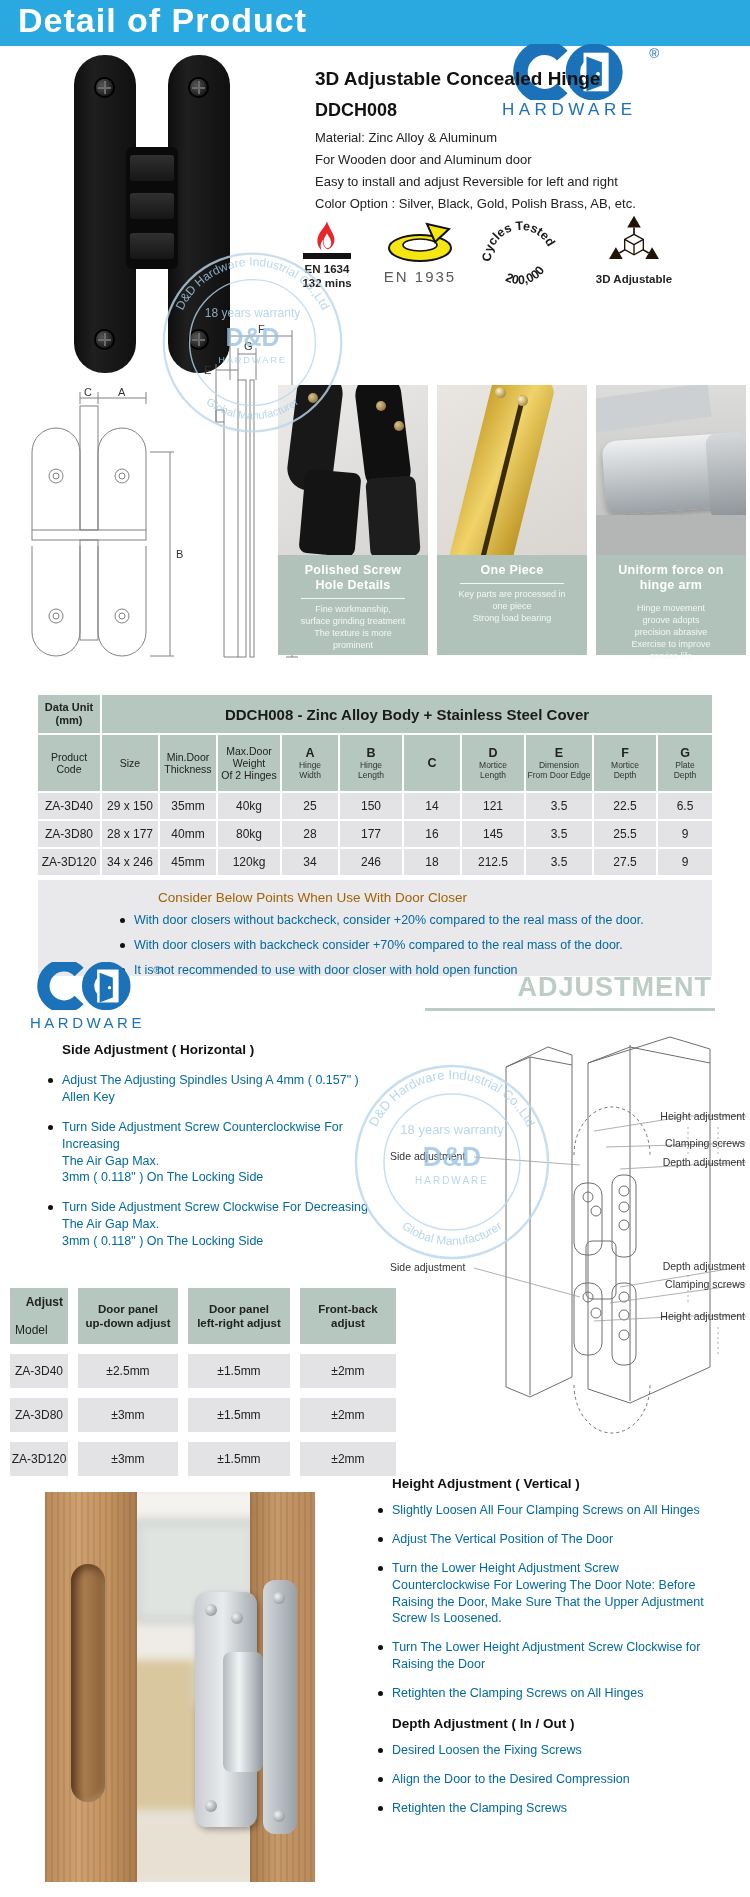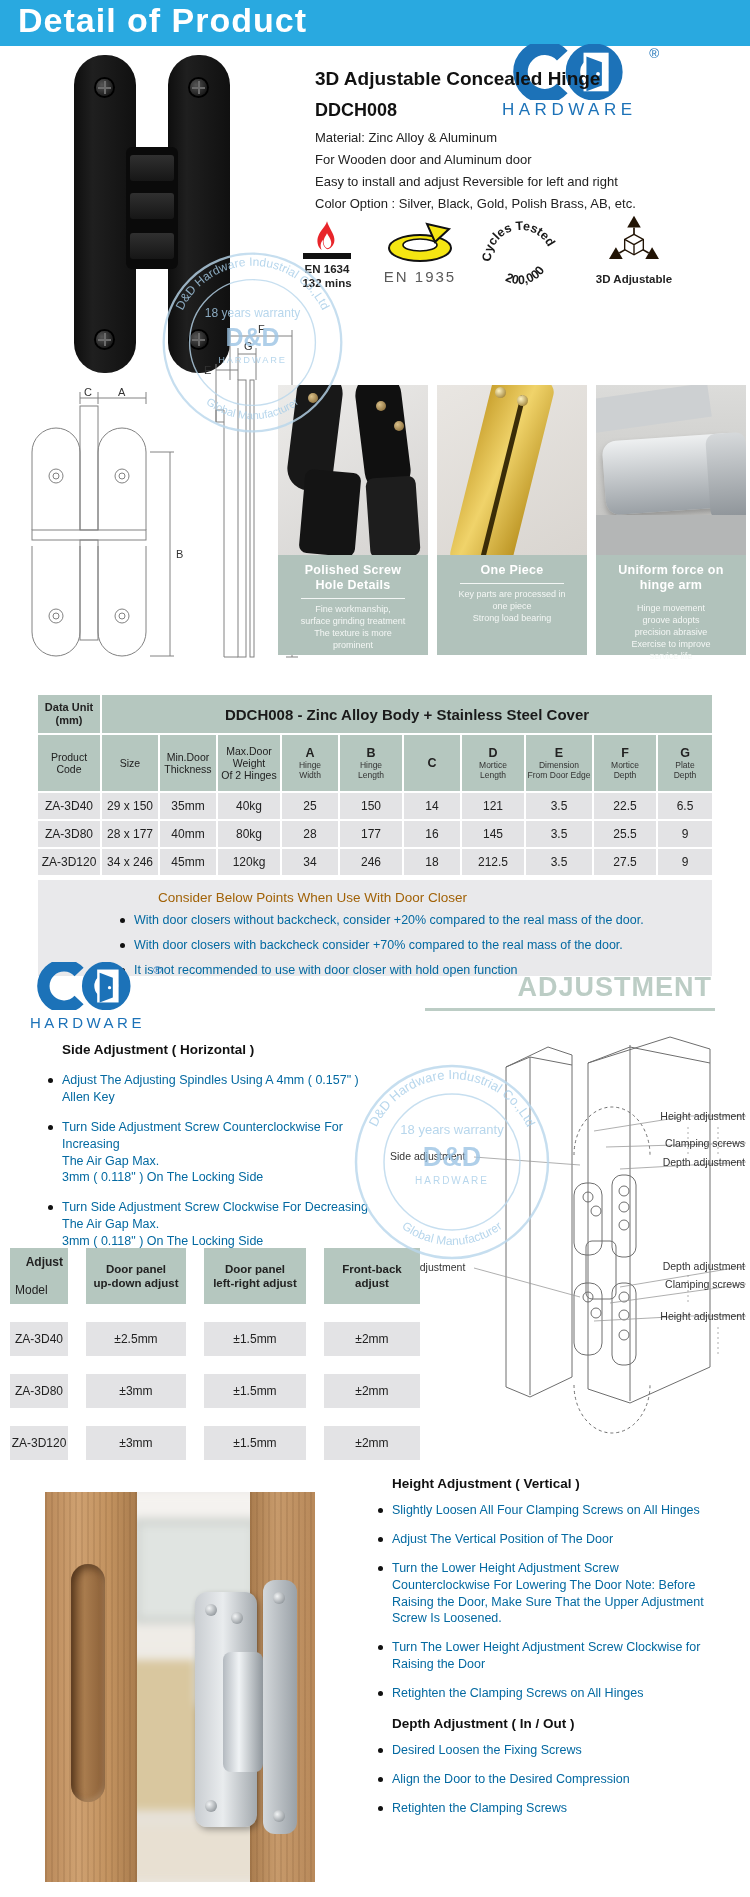--- a/index.html
+++ b/index.html
@@ -70,21 +70,21 @@
   .adj-title{left:420px;top:972px;width:292px;text-align:right;font-size:27px;font-weight:bold;
              color:#bccdc5;letter-spacing:1px;}
   .adj-rule{left:425px;top:1008px;width:290px;height:3px;background:#bccdc5;}
   .sec-heading{font-size:13.5px;font-weight:bold;color:#111;}
   .side-bullets{left:48px;top:1072px;width:335px;}
   .side-bullets .bul{margin-bottom:13px;}
   .iso-label{position:absolute;font-size:10.5px;color:#333;}
   .iso-label.r{width:130px;text-align:right;}
 
   
-  .adjust-table{left:10px;top:1248px;width:362px;display:grid;gap:18px;background:#fff;
+  .adjust-table{left:10px;top:1288px;width:362px;display:grid;gap:10px;background:#fff;
                 grid-template-columns:58px 100px 102px 96px;}
   .ac{background:#e3e3e5;display:flex;align-items:center;justify-content:center;text-align:center;
       font-size:12px;color:#222;}
   .ac.head{background:#b5c7bf;font-weight:bold;font-size:11.5px;line-height:14px;}
   .ac.h-head{height:56px;}
   .ac.h-row{height:34px;}
   .corner{position:relative;background:
       linear-gradient(to bottom right,transparent calc(50% - 1px),#7f958d calc(50% - 1px),#7f958d calc(50% + 1px),transparent calc(50% + 1px)),#b5c7bf;}
   .corner-top{position:absolute;top:7px;right:5px;font-size:12px;font-weight:bold;}
   .corner-bottom{position:absolute;bottom:7px;left:5px;font-size:12px;font-weight:normal;}

